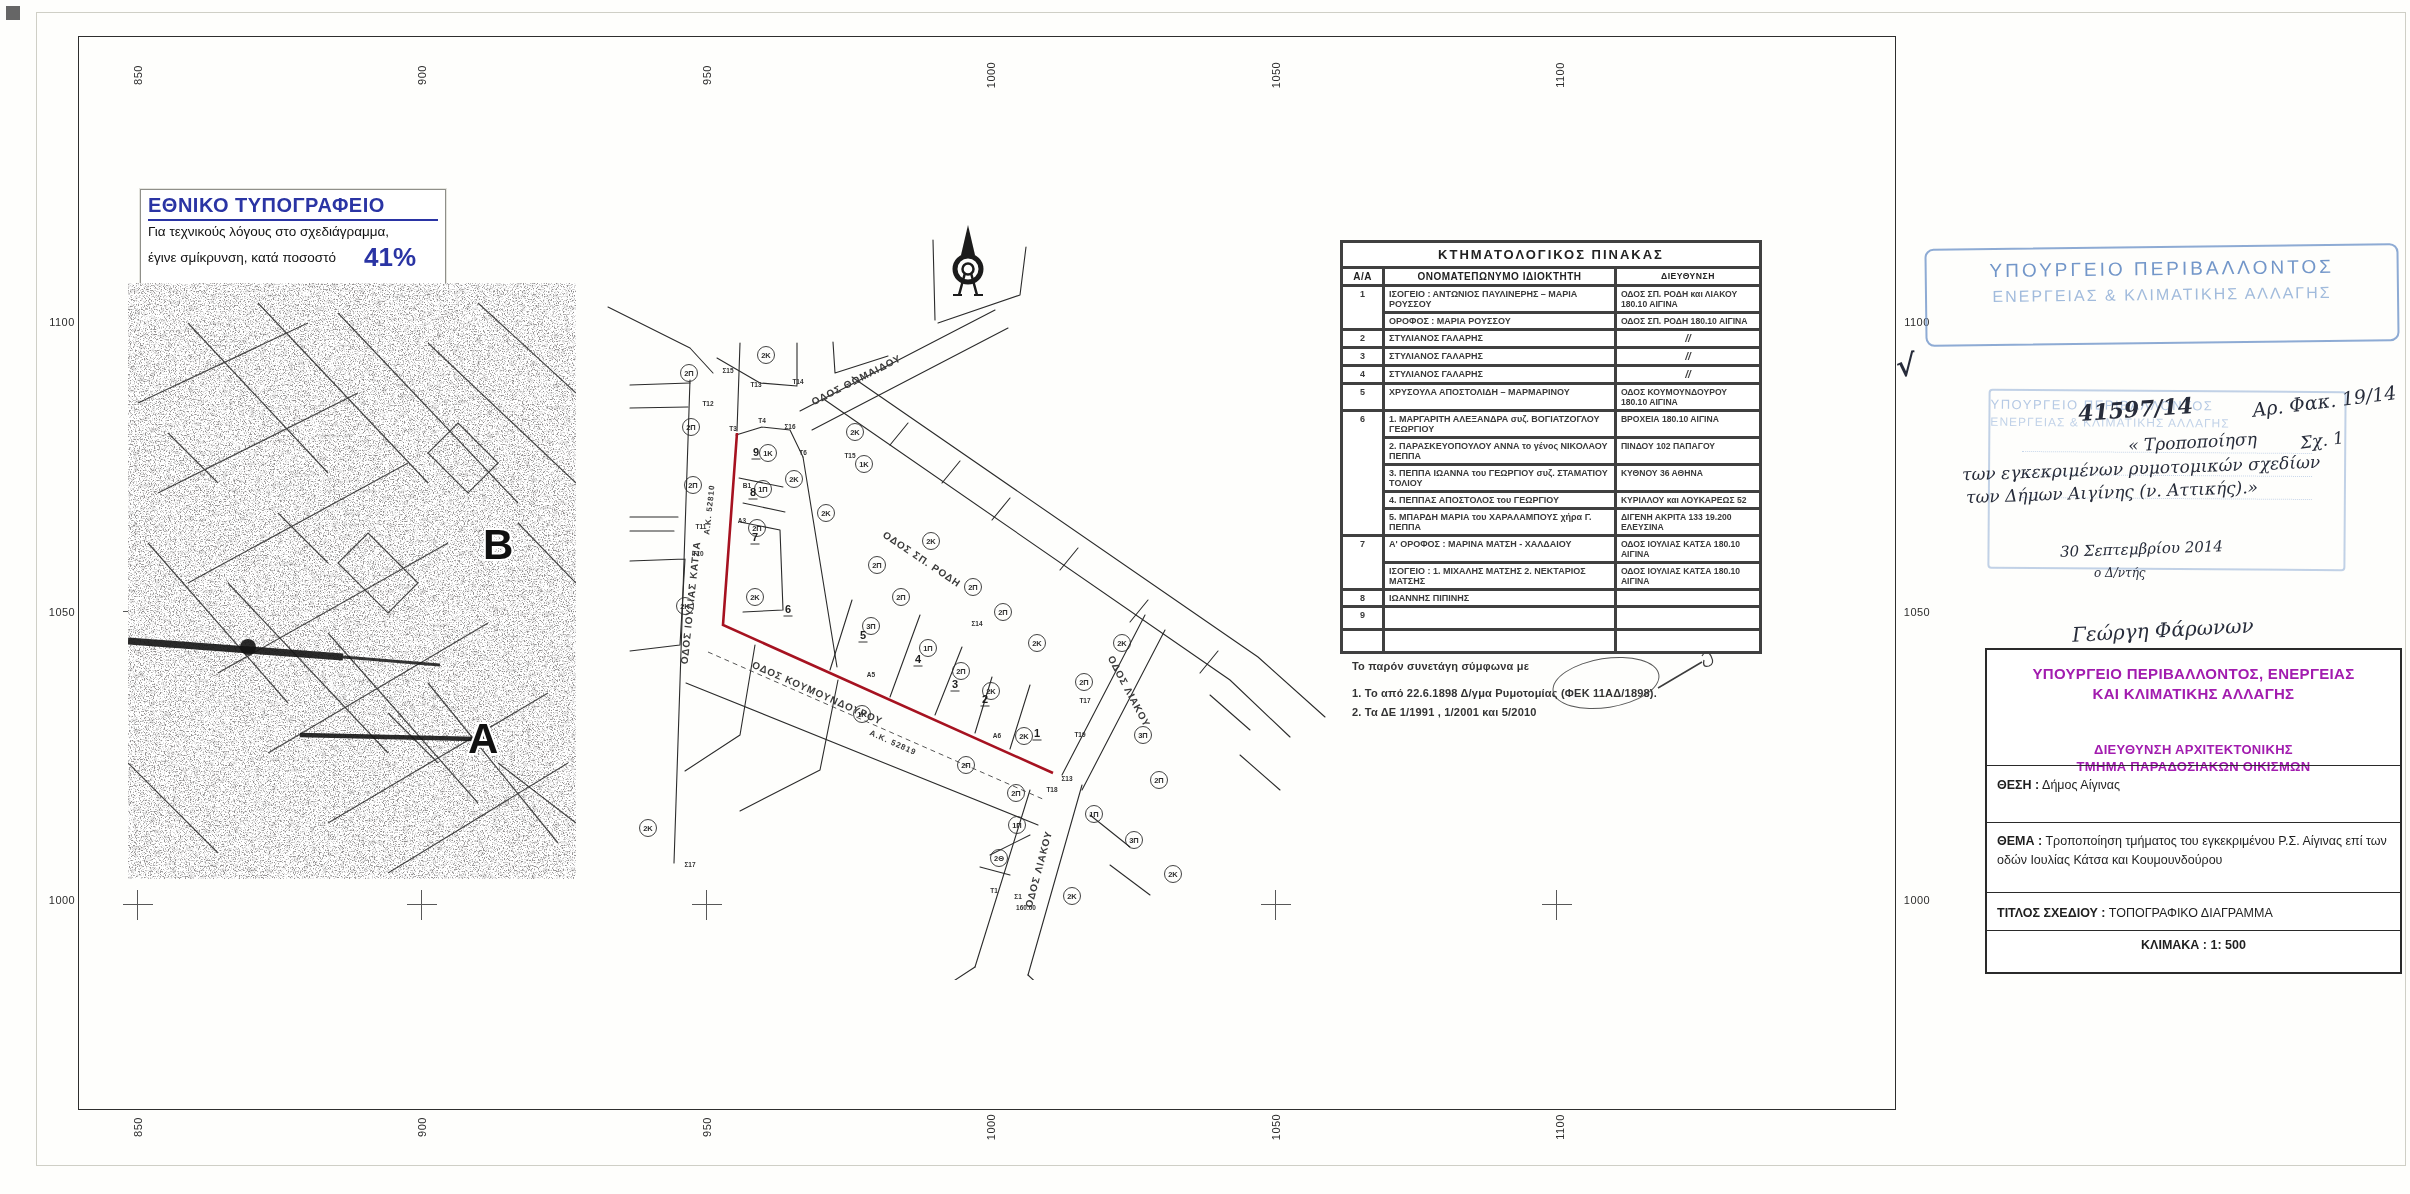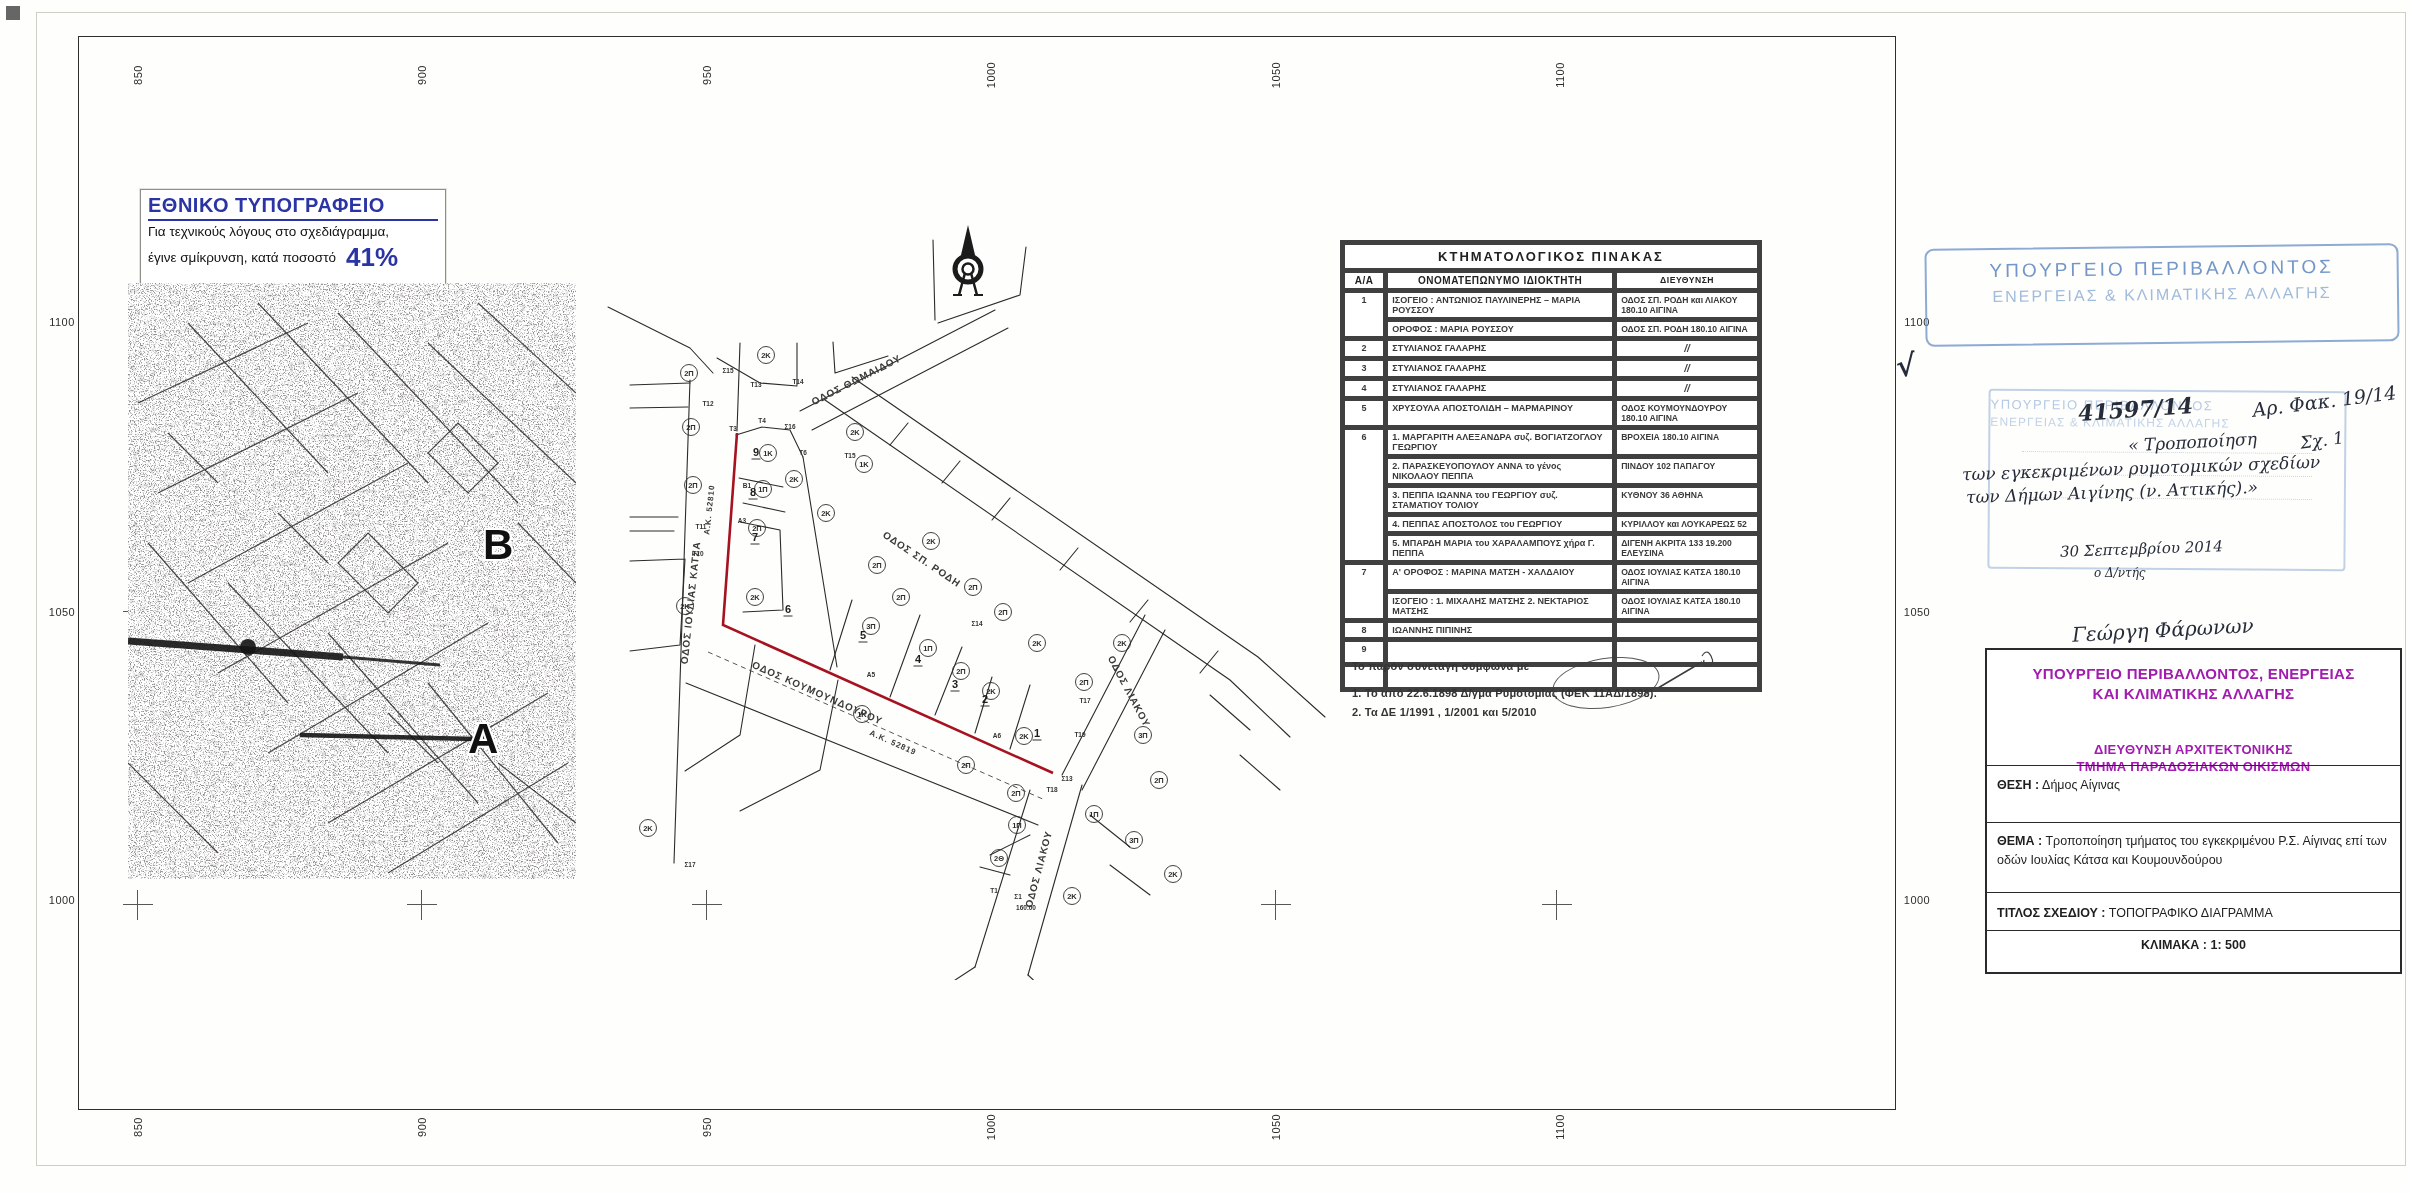--- a/index.html
+++ b/index.html
@@ -17,25 +17,25 @@
   .cross{position:absolute;width:30px;height:30px;transform:translate(-50%,-50%);opacity:.85;}
   .cross::before,.cross::after{content:"";position:absolute;background:#3b3b3b;}
   .cross::before{left:0;top:14px;width:30px;height:1.2px;}
   .cross::after{left:14px;top:0;width:1.2px;height:30px;}
   
   #printer-box{left:140px;top:189px;width:290px;border:1px solid #8f8f89;background:#fff;
                padding:4px 7px 14px 7px;box-shadow:0 0 0 1px #e4e4de;}
   #printer-title{font-size:20px;font-weight:bold;color:#2a34a4;letter-spacing:.5px;
                  border-bottom:2px solid #2a34a4;padding-bottom:2px;margin-bottom:3px;}
   .printer-line{font-size:13.5px;color:#111;line-height:1.25;}
-  #printer-percent{font-size:26px;font-weight:bold;color:#2a34a4;margin-left:10px;vertical-align:-4px;}
+  #printer-percent{font-size:26px;font-weight:bold;color:#2a34a4;margin-left:28px;vertical-align:-4px;}
   
   #cad-table{left:1340px;top:240px;width:422px;border-collapse:collapse;background:#fff;
              font-size:9px;color:#3a3a3a;font-weight:bold;}
-  #cad-table td,#cad-table th{border:5px solid #404040;padding:2px 4px;vertical-align:top;}
+  #cad-table td,#cad-table th{border:3px solid #404040;padding:2px 4px;vertical-align:top;}
   #cad-table .t-title{font-size:13px;text-align:center;letter-spacing:2px;padding:4px;color:#222;}
   #cad-table .t-head{font-size:10px;text-align:center;letter-spacing:.5px;color:#222;}
   #cad-table .c-num{width:34px;text-align:center;}
   #cad-table .c-name{width:238px;}
   #cad-table .c-addr{width:142px;font-size:8.6px;}
   #cad-table .ditto{text-align:center;font-style:italic;font-size:10px;}
   
   .note-line{position:absolute;font-size:11px;font-weight:bold;color:#333;white-space:nowrap;letter-spacing:.2px;}
   #note-ellipse{left:1552px;top:658px;width:106px;height:48px;border:1.6px solid #3c3c3c;
                 border-radius:50%;transform:rotate(-9deg);opacity:.85;}

